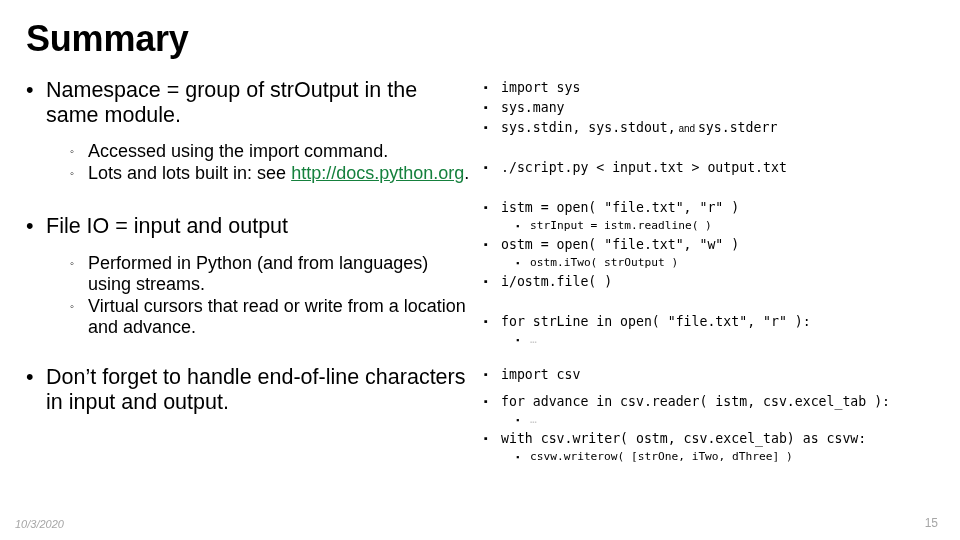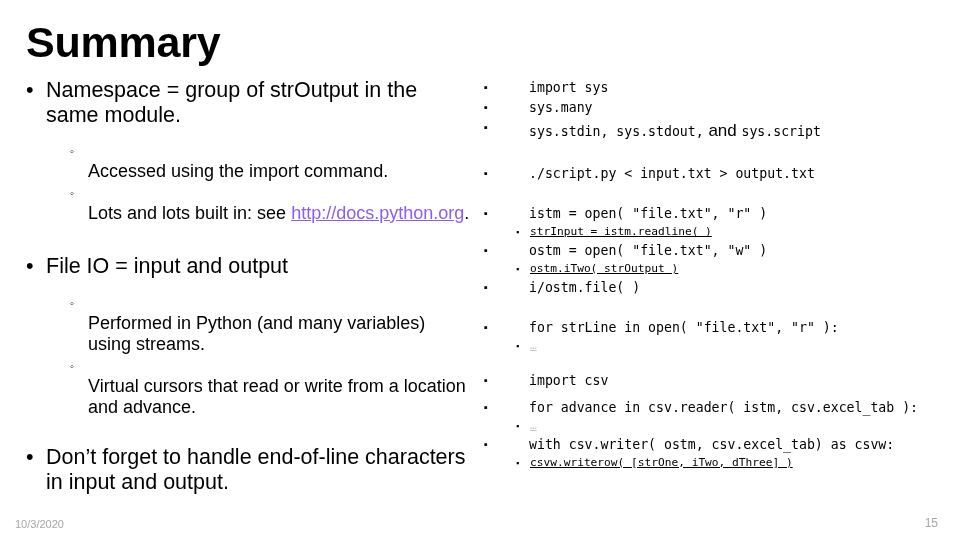--- a/index.html
+++ b/index.html
@@ -16,21 +16,21 @@
     height: 540px;
     background: #ffffff;
     overflow: hidden;
   }
 
   
   #slide-title {
     position: absolute;
     left: 26px;
     top: 18px;
-    font-size: 43px;
+    font-size: 36px;
     font-weight: 600;
     color: #000000;
     letter-spacing: -0.2px;
     line-height: 1.15;
     white-space: nowrap;
   }
 
   
   .column {
     position: absolute;
@@ -72,24 +72,24 @@
     line-height: 1.2;
     margin-left: 44px;
   }
   .l2 > .bullet {
     flex: 0 0 auto;
     width: 18px;
     font-size: 11px;
     line-height: 1.95;
     color: #000000;
   }
-  .l2 > .txt { flex: 1 1 auto; margin-top: 20px; }
+  .l2 > .txt { flex: 1 1 auto; }
 
   .link {
-    color: #8b5cf6;
+    color: #15803d;
     text-decoration: underline;
   }
 
   .gap-sm { height: 13px; }
   .gap-md { height: 26px; }
   .gap-lg { height: 30px; }
 
   
   .code-l1 {
     display: flex;
@@ -101,60 +101,61 @@
     white-space: nowrap;
   }
   .code-l1 > .bullet {
     flex: 0 0 auto;
     width: 17px;
     font-family: "Liberation Sans", sans-serif;
     font-size: 11px;
     line-height: 1.75;
     color: #000000;
   }
-  .code-l1 > .txt { flex: 1 1 auto; margin-left: 28px; }
+  .code-l1 > .txt { flex: 1 1 auto; }
 
   .code-l2 {
     display: flex;
     align-items: flex-start;
     font-family: "DejaVu Sans Mono", "Liberation Mono", monospace;
     font-size: 11.2px;
     color: #000000;
     line-height: 1.5;
     margin-left: 32px;
     white-space: nowrap;
   }
   .code-l2 > .bullet {
     flex: 0 0 auto;
     width: 14px;
     font-family: "Liberation Sans", sans-serif;
     font-size: 9px;
     line-height: 1.85;
     color: #000000;
   }
-  .code-l2 > .txt { flex: 1 1 auto; text-decoration: underline; }
+  .code-l2 > .txt { flex: 1 1 auto; }
 
   .faded { color: #c9c9c9; }
 
   .inline-prose {
     font-family: "Liberation Sans", sans-serif;
-    font-size: 17px;
+    font-size: 10px;
   }
 
   .rgap-sm { height: 7px; }
   .rgap-md { height: 16px; }
   .rgap-lg { height: 20px; }
 
   
   #footer-date {
     position: absolute;
     left: 15px;
     bottom: 10px;
     font-size: 11px;
     color: #a6a6a6;
+    font-style: italic;
   }
   #footer-pagenum {
     position: absolute;
     right: 22px;
     bottom: 10px;
     font-size: 12px;
     color: #a6a6a6;
   }
 </style>
 </head>
@@ -182,21 +183,21 @@
 
     <div class="gap-lg"></div>
 
     <div class="l1">
       <span class="bullet">•</span>
       <span class="txt">File IO = input and output</span>
     </div>
     <div class="gap-sm"></div>
     <div class="l2">
       <span class="bullet">◦</span>
-      <span class="txt">Performed in Python (and many variables) using streams.</span>
+      <span class="txt">Performed in Python (and from languages) using streams.</span>
     </div>
     <div class="l2">
       <span class="bullet">◦</span>
       <span class="txt">Virtual cursors that read or write from a location and advance.</span>
     </div>
 
     <div class="gap-md"></div>
 
     <div class="l1">
       <span class="bullet">•</span>
@@ -209,21 +210,21 @@
     <div class="code-l1">
       <span class="bullet">▪</span>
       <span class="txt">import sys</span>
     </div>
     <div class="code-l1">
       <span class="bullet">▪</span>
       <span class="txt">sys.many</span>
     </div>
     <div class="code-l1">
       <span class="bullet">▪</span>
-      <span class="txt"><span>sys.stdin, sys.stdout,</span><span class="inline-prose"> and </span><span>sys.script</span></span>
+      <span class="txt"><span>sys.stdin, sys.stdout,</span><span class="inline-prose"> and </span><span>sys.stderr</span></span>
     </div>
 
     <div class="rgap-lg"></div>
 
     <div class="code-l1">
       <span class="bullet">▪</span>
       <span class="txt">./script.py &lt; input.txt &gt; output.txt</span>
     </div>
 
     <div class="rgap-lg"></div>

